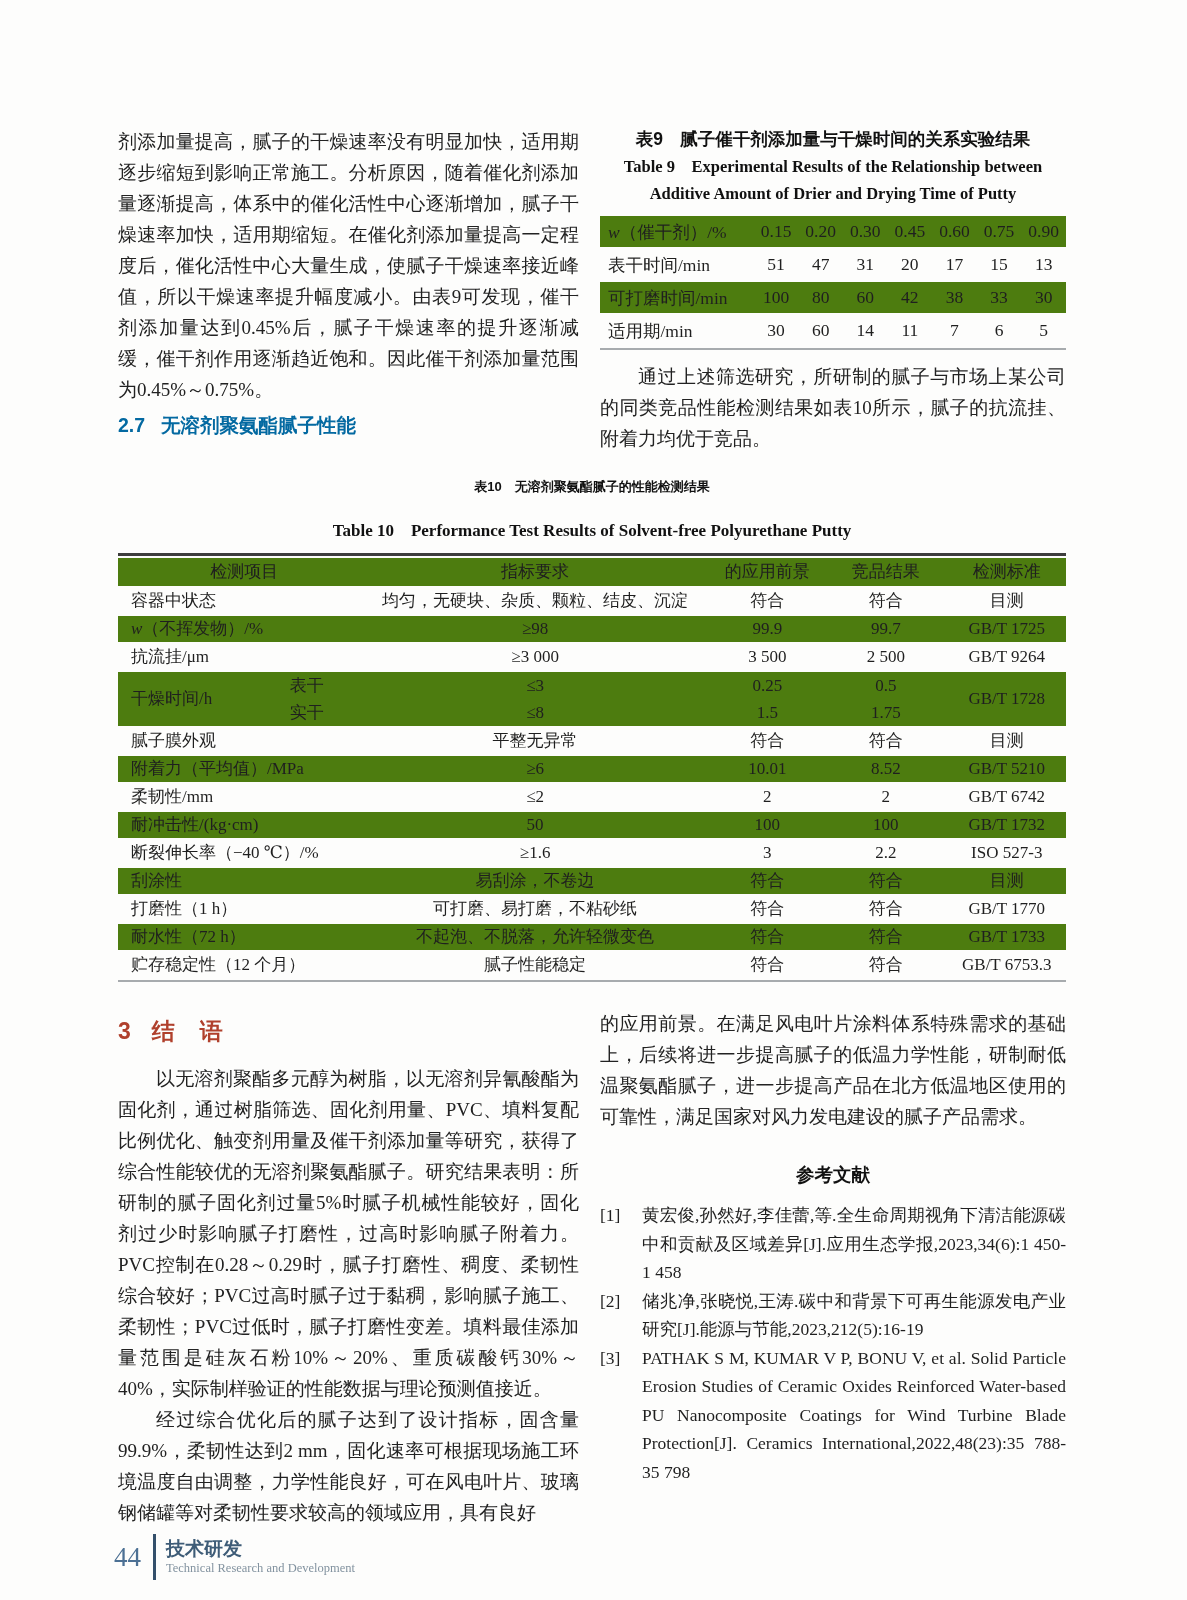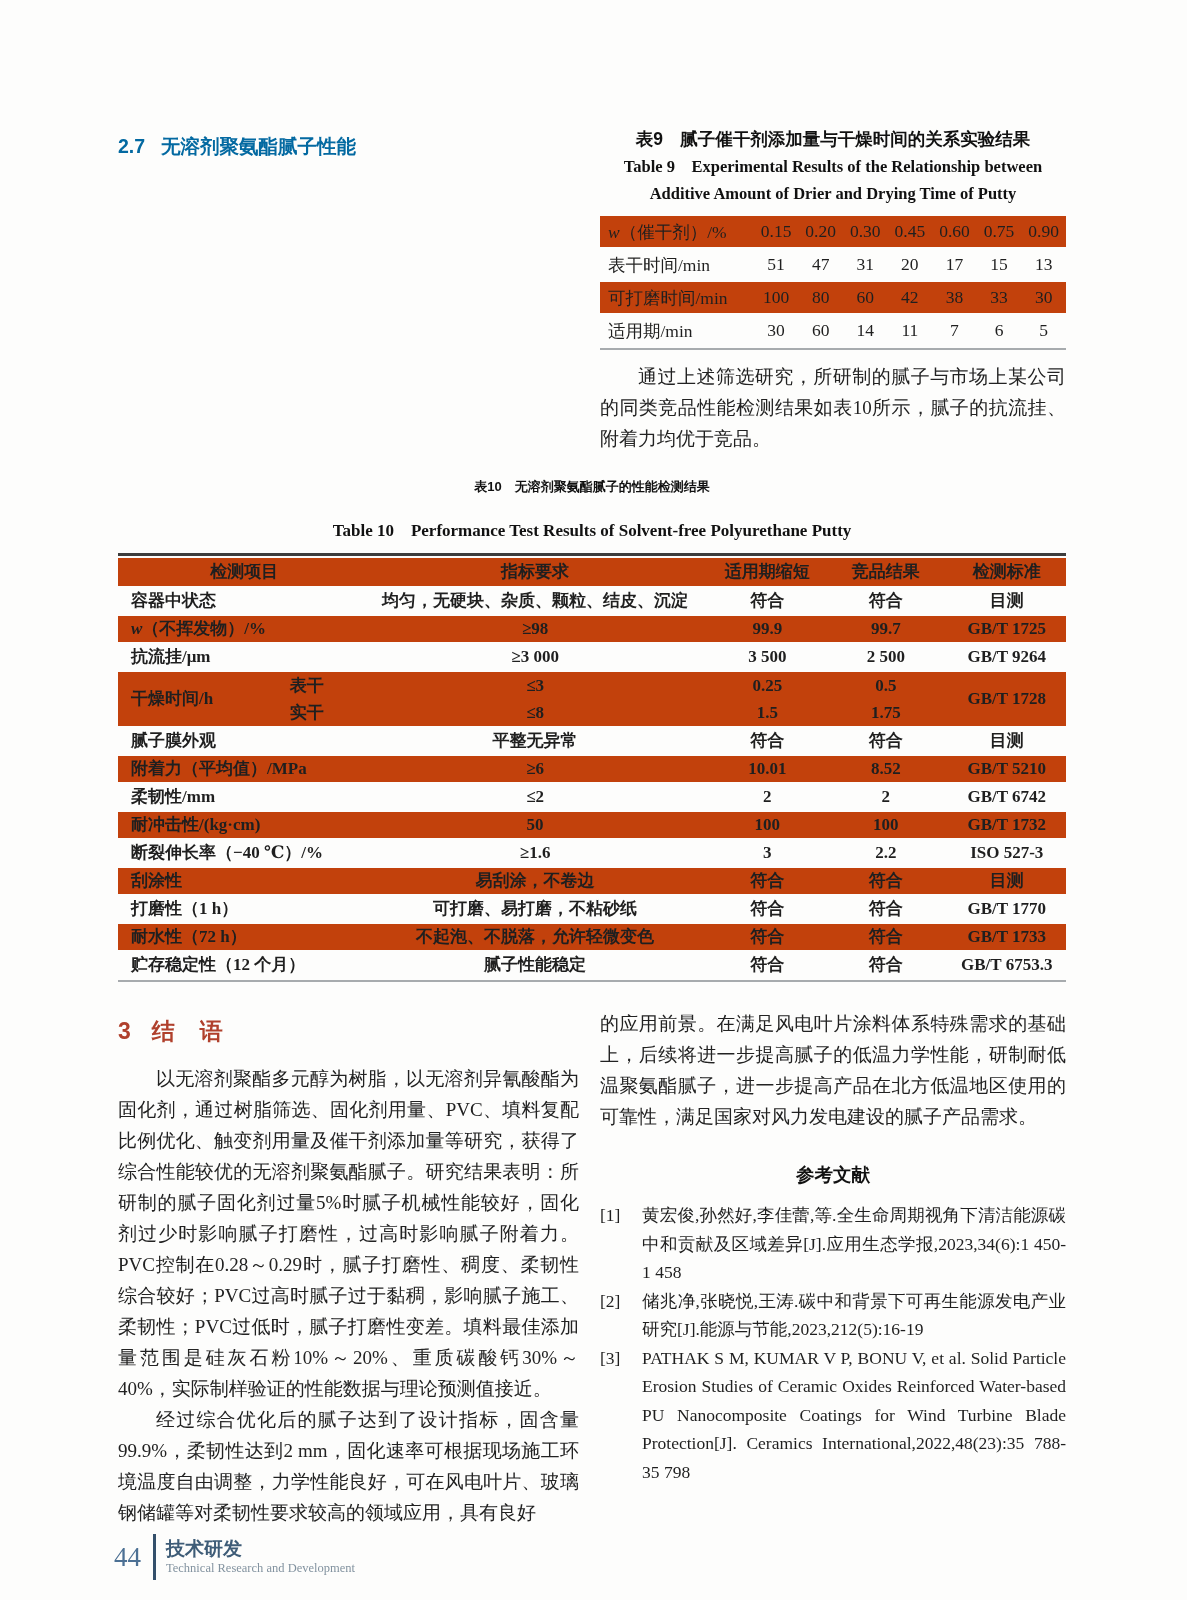--- a/index.html
+++ b/index.html
@@ -35,27 +35,27 @@
   
   .cap-zh {
     text-align:center; font-family:"Liberation Sans","DejaVu Sans",sans-serif;
     font-weight:bold; font-size:17.5px; line-height:27px; color:#111;
   }
   .cap-en { text-align:center; font-weight:bold; font-size:16.5px; line-height:27px; color:#111; }
   .t9wrap { margin-top:7px; border-bottom:2px solid #a7abae; }
   table.t9 { width:100%; border-collapse:separate; border-spacing:0 2px; font-size:17.5px; }
   .t9 td { height:31px; text-align:center; vertical-align:middle; padding:0 1px; }
   .t9 td.lab { text-align:left; padding-left:8px; width:33%; white-space:nowrap; }
-  .hl { background:#c2410c; }
+  .hl { background:#4d7c0f; }
   .p-after-t9 { margin-top:11px; }
   
   .t10sec { margin-top:19px; }
   .t10sec .cap-zh { font-size:13px; }
   .t10sec .cap-en { font-size:17px; margin-top:17px; }
-  .t10wrap { margin-top:9px; border-top:3px solid #3d3d3d; border-bottom:2px solid #a7abae;font-weight:bold; }
+  .t10wrap { margin-top:9px; border-top:3px solid #3d3d3d; border-bottom:2px solid #a7abae; }
   table.t10 { width:100%; border-collapse:separate; border-spacing:0 2px; font-size:17px; }
   .t10 td { height:26px; line-height:24px; vertical-align:middle; text-align:center; padding:0 2px; }
   .t10 td.item { text-align:left; padding-left:13px; width:25.5%; }
   .t10 td.req  { width:37%; }
   .t10 td.smp  { width:12%; }
   .t10 td.cmp  { width:13%; }
   .t10 td.std  { width:12.5%; }
   .t10 tr.head td { text-align:center; height:28px; }
   .t10 tr.dry td { height:54px; }
   .dry-grid { display:grid; grid-template-columns:55% 45%; grid-template-rows:27px 27px; align-items:center; }
@@ -88,20 +88,21 @@
 </head>
 <body>
 
 <div class="page">
 
 
   <div class="main">
 
     <div class="cols">
       <div class="colL">
+        <p class="body-p">剂添加量提高，腻子的干燥速率没有明显加快，适用期逐步缩短到影响正常施工。分析原因，随着催化剂添加量逐渐提高，体系中的催化活性中心逐渐增加，腻子干燥速率加快，适用期缩短。在催化剂添加量提高一定程度后，催化活性中心大量生成，使腻子干燥速率接近峰值，所以干燥速率提升幅度减小。由表9可发现，催干剂添加量达到0.45%后，腻子干燥速率的提升逐渐减缓，催干剂作用逐渐趋近饱和。因此催干剂添加量范围为0.45%～0.75%。</p>
         <div class="h27">
           <span>2.7</span>
           <span>无溶剂聚氨酯腻子性能</span>
         </div>
       </div>
 
       <div class="colR">
         <div class="cap-zh">表9　腻子催干剂添加量与干燥时间的关系实验结果</div>
         <div class="cap-en">Table 9　Experimental Results of the Relationship between</div>
         <div class="cap-en">Additive Amount of Drier and Drying Time of Putty</div>
@@ -157,21 +158,21 @@
 
     <div class="t10sec">
       <div class="cap-zh">表10　无溶剂聚氨酯腻子的性能检测结果</div>
       <div class="cap-en">Table 10　Performance Test Results of Solvent-free Polyurethane Putty</div>
       <div class="t10wrap">
         <table class="t10">
           <tbody>
               <tr class="head hl">
             <td class="item" style="text-align:center;">检测项目</td>
             <td class="req">指标要求</td>
-            <td class="smp">适用期缩短</td>
+            <td class="smp">的应用前景</td>
             <td class="cmp">竞品结果</td>
             <td class="std">检测标准</td>
           </tr>
           <tr>
             <td class="item">容器中状态</td>
             <td class="req">均匀，无硬块、杂质、颗粒、结皮、沉淀</td>
             <td class="smp">符合</td>
             <td class="cmp">符合</td>
             <td class="std">目测</td>
           </tr>

